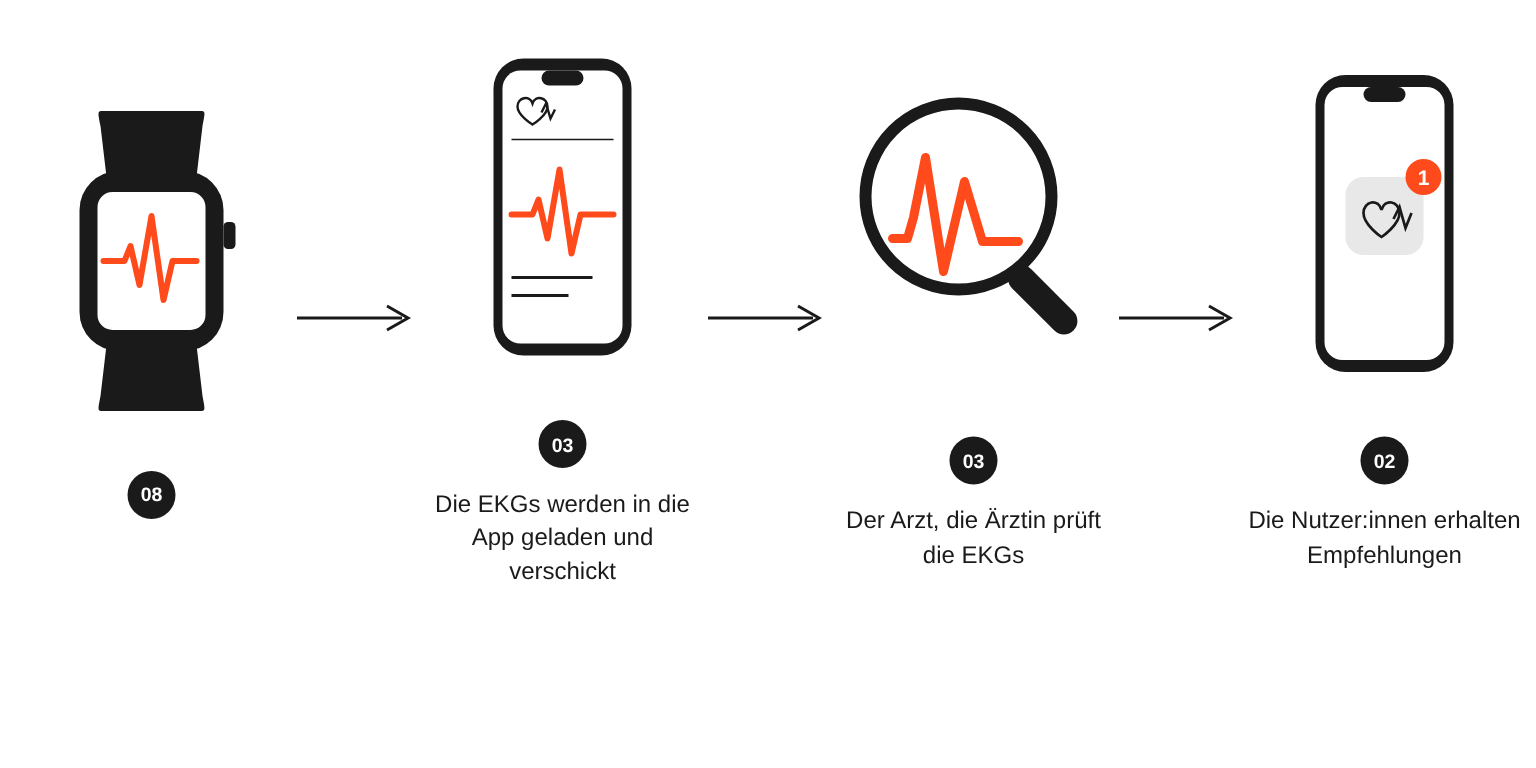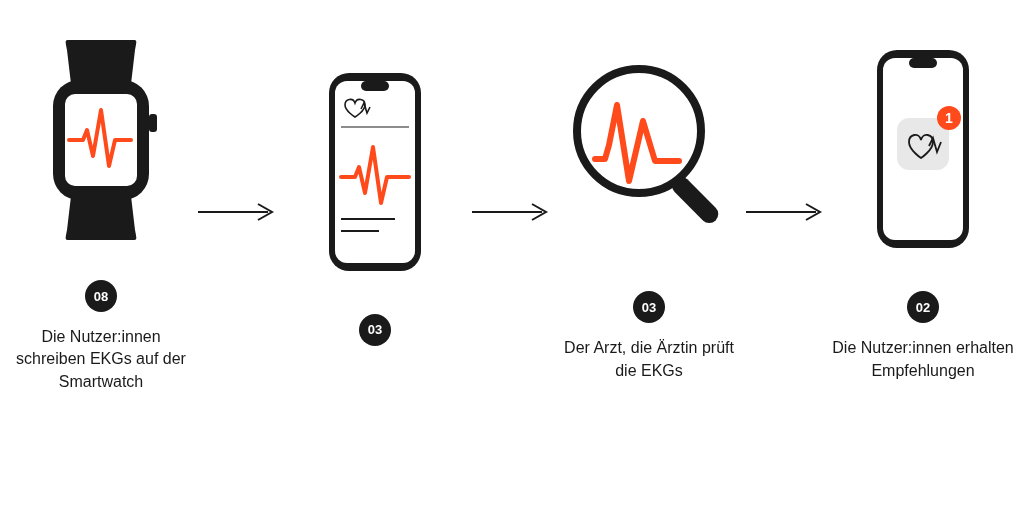--- a/index.html
+++ b/index.html
@@ -79,21 +79,20 @@
           <rect x="22" y="40" width="96" height="120" rx="26" fill="#1a1a1a"></rect>
 
           <rect x="118" y="74" width="8" height="18" rx="3" fill="#1a1a1a"></rect>
 
           <rect x="34" y="54" width="72" height="92" rx="10" fill="#ffffff"></rect>
 
           <polyline points="38,100 52,100 56,90 62,116 70,70 78,126 84,100 100,100" fill="none" stroke="#ff4a1c" stroke-width="4" stroke-linejoin="round" stroke-linecap="round"></polyline>
         </svg>
       </div>
       <div class="badge">08</div>
-      <div class="caption">Die Nutzer:innen schreiben EKGs auf der Smartwatch</div>
     </div>
 
     <div class="arrow-col">
       <svg width="84" height="20" viewBox="0 0 84 20">
         <line x1="2" y1="10" x2="72" y2="10" stroke="#1a1a1a" stroke-width="2"></line>
         <polyline points="62,2 76,10 62,18" fill="none" stroke="#1a1a1a" stroke-width="2"></polyline>
       </svg>
     </div>
 
     <div class="step-col">
@@ -113,20 +112,21 @@
 
           <line x1="26" y1="58" x2="94" y2="58" stroke="#1a1a1a" stroke-width="1"></line>
 
           <polyline points="26,108 40,108 44,98 50,124 58,78 66,134 72,108 94,108" fill="none" stroke="#ff4a1c" stroke-width="4" stroke-linejoin="round" stroke-linecap="round"></polyline>
 
           <line x1="26" y1="150" x2="80" y2="150" stroke="#1a1a1a" stroke-width="2"></line>
           <line x1="26" y1="162" x2="64" y2="162" stroke="#1a1a1a" stroke-width="2"></line>
         </svg>
       </div>
       <div class="badge">03</div>
+      <div class="caption">Die EKGs werden in die App geladen und verschickt</div>
     </div>
 
     <div class="arrow-col">
       <svg width="84" height="20" viewBox="0 0 84 20">
         <line x1="2" y1="10" x2="72" y2="10" stroke="#1a1a1a" stroke-width="2"></line>
         <polyline points="62,2 76,10 62,18" fill="none" stroke="#1a1a1a" stroke-width="2"></polyline>
       </svg>
     </div>
 
     <div class="step-col">

